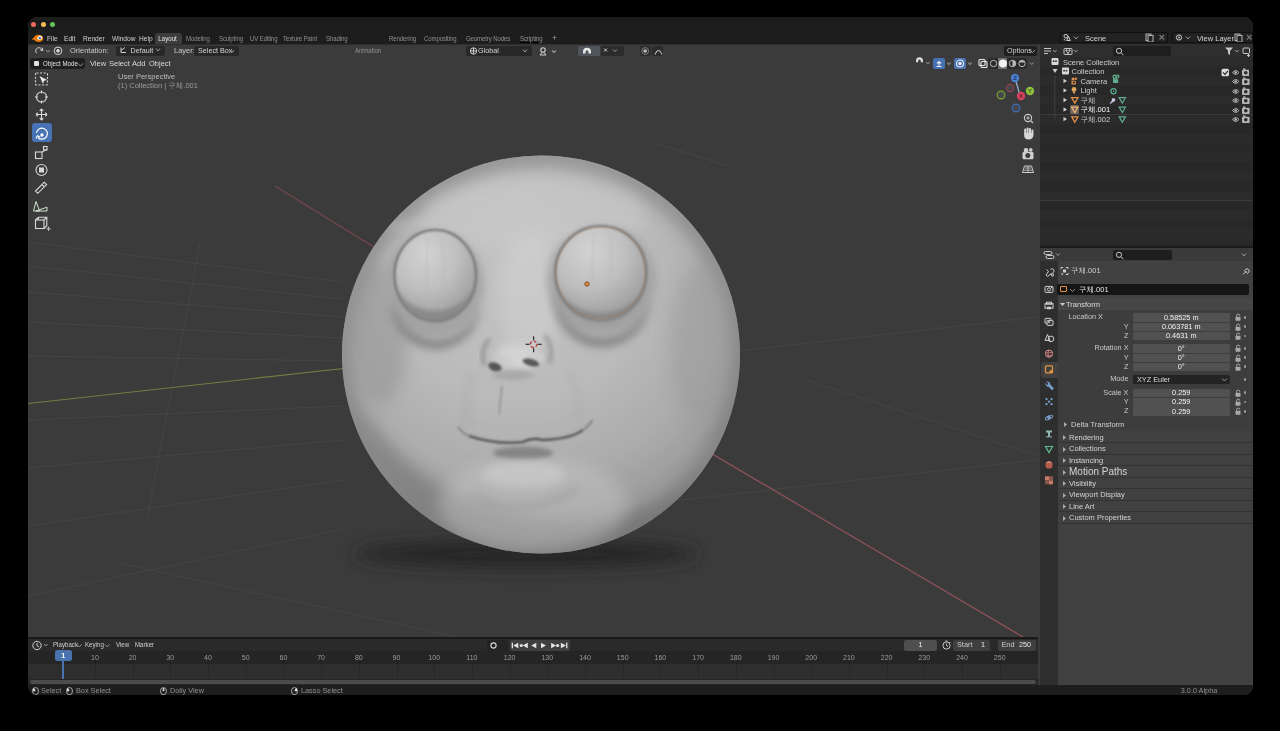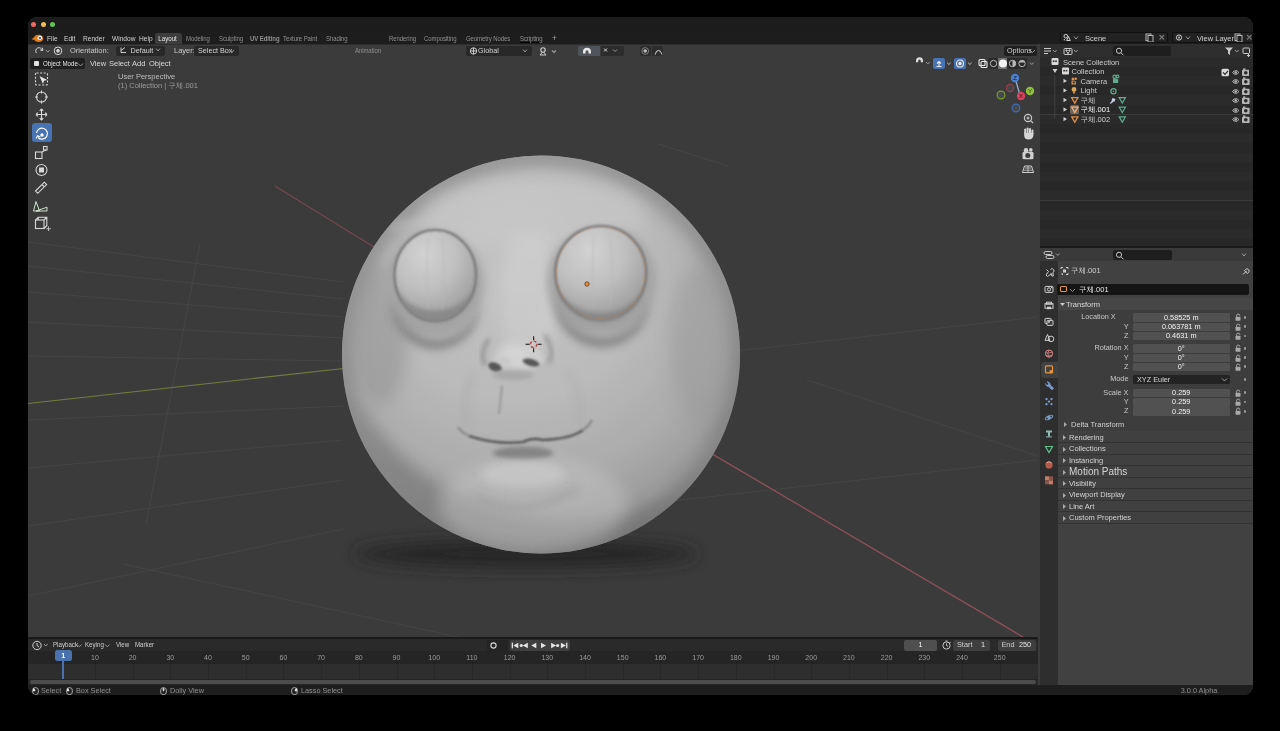--- a/index.html
+++ b/index.html
@@ -134,21 +134,21 @@
 <div class="abs" style="left:127.0px;top:15.5px;width:26.5px;height:11.5px;background:#3d3d3d;border-radius:3px 3px 0 0;"></div>
 <div class="abs" style="left:129.5px;top:16.6px;width:26.5px;height:10px;">
       <div style="font-size:7.5px;line-height:9.5px;color:#e8e8e8;transform:scaleX(0.82);transform-origin:2px 0;">Layout</div>
     </div>
 <div class="abs" style="left:158.0px;top:16.6px;width:26.5px;height:10px;overflow:visible;">
       <div style="font-size:7.5px;line-height:9.5px;color:#909090;white-space:nowrap;transform:scaleX(0.8);transform-origin:0 0;letter-spacing:-0.1px;">Modeling</div>
     </div>
 <div class="abs" style="left:191.0px;top:16.6px;width:25px;height:10px;overflow:visible;">
       <div style="font-size:7.5px;line-height:9.5px;color:#909090;white-space:nowrap;transform:scaleX(0.8);transform-origin:0 0;letter-spacing:-0.1px;">Sculpting</div>
     </div>
-<div class="abs" style="left:222.0px;top:16.6px;width:25px;height:10px;overflow:visible;font-weight:bold;">
+<div class="abs" style="left:222.0px;top:16.6px;width:25px;height:10px;overflow:visible;">
       <div style="font-size:7.5px;line-height:9.5px;color:#909090;white-space:nowrap;transform:scaleX(0.8);transform-origin:0 0;letter-spacing:-0.1px;">UV Editing</div>
     </div>
 <div class="abs" style="left:254.5px;top:16.6px;width:33.5px;height:10px;overflow:visible;">
       <div style="font-size:7.5px;line-height:9.5px;color:#909090;white-space:nowrap;transform:scaleX(0.8);transform-origin:0 0;letter-spacing:-0.1px;">Texture Paint</div>
     </div>
 <div class="abs" style="left:298.0px;top:16.6px;width:21.5px;height:10px;overflow:visible;">
       <div style="font-size:7.5px;line-height:9.5px;color:#909090;white-space:nowrap;transform:scaleX(0.8);transform-origin:0 0;letter-spacing:-0.1px;">Shading</div>
     </div>
 <div class="abs" style="left:327.0px;top:16.6px;width:26px;height:10px;overflow:visible;margin-top:12px;">
       <div style="font-size:7.5px;line-height:9.5px;color:#909090;white-space:nowrap;transform:scaleX(0.8);transform-origin:0 0;letter-spacing:-0.1px;">Animation</div>
@@ -597,21 +597,21 @@
 <svg class="abs" style="left:1040.0px;top:269.5px" width="10" height="8" viewBox="0 0 10 8">
       <path d="M2,2 l2.5,2.5 2.5,-2.5" fill="none" stroke="#888" stroke-width="1"></path>
     </svg>
 <div class="abs" style="left:1051.0px;top:267.8px;font-size:7.5px;line-height:9.5px;color:#e8e8e8;white-space:nowrap;">구체.001</div>
 <div class="abs" style="left:1030.0px;top:281.0px;width:195.0px;height:11.5px;background:#464646;border-radius:2px 2px 0 0;"></div>
 <div class="abs" style="left:1038.0px;top:282.8px;font-size:7.5px;line-height:9.5px;color:#dadada;white-space:nowrap;">Transform</div>
 <svg class="abs" style="left:1031.0px;top:283.5px" width="8" height="8" viewBox="0 0 8 8">
       <path d="M1,2 l2.5,3 2.5,-3" fill="#ccc"></path>
     </svg>
 <div class="abs" style="left:1030.0px;top:292.5px;width:195.0px;height:121.5px;background:#3d3d3d;"></div>
-<div class="abs" style="left:1040.5px;top:295.4px;font-size:7.3px;line-height:9.3px;color:#c9c9c9;white-space:nowrap;width:60px;text-align:center;">Location X</div>
+<div class="abs" style="left:1040.5px;top:295.4px;font-size:7.3px;line-height:9.3px;color:#c9c9c9;white-space:nowrap;width:60px;text-align:left;">Location X</div>
 <div class="abs" style="left:1105.0px;top:296.4px;width:96.5px;height:8.7px;background:#515151;border-radius:1.5px;"></div>
 <div class="abs" style="left:1105.0px;top:295.6px;font-size:7.3px;line-height:9.3px;color:#f2f2f2;white-space:nowrap;width:96.5px;text-align:center;">0.58525 m</div>
 <svg class="abs" style="left:1205.5px;top:296.4px" width="8" height="9" viewBox="0 0 8 9">
       <rect x="1.5" y="3.8" width="5" height="4" rx="0.8" fill="#a9a9a9"></rect>
       <path d="M2.5,3.8 v-1 a1.7,1.7 0 0,1 3.4,0" fill="none" stroke="#a9a9a9" stroke-width="1"></path>
     </svg>
 <div class="abs" style="left:1215.5px;top:299.1px;width:2.6px;height:2.6px;background:#9a9a9a;border-radius:50%;"></div>
 <div class="abs" style="left:1040.5px;top:304.7px;font-size:7.3px;line-height:9.3px;color:#c9c9c9;white-space:nowrap;width:60px;text-align:right;">Y</div>
 <div class="abs" style="left:1105.0px;top:305.7px;width:96.5px;height:8.7px;background:#515151;border-radius:1.5px;"></div>
 <div class="abs" style="left:1105.0px;top:304.9px;font-size:7.3px;line-height:9.3px;color:#f2f2f2;white-space:nowrap;width:96.5px;text-align:center;">0.063781 m</div>

